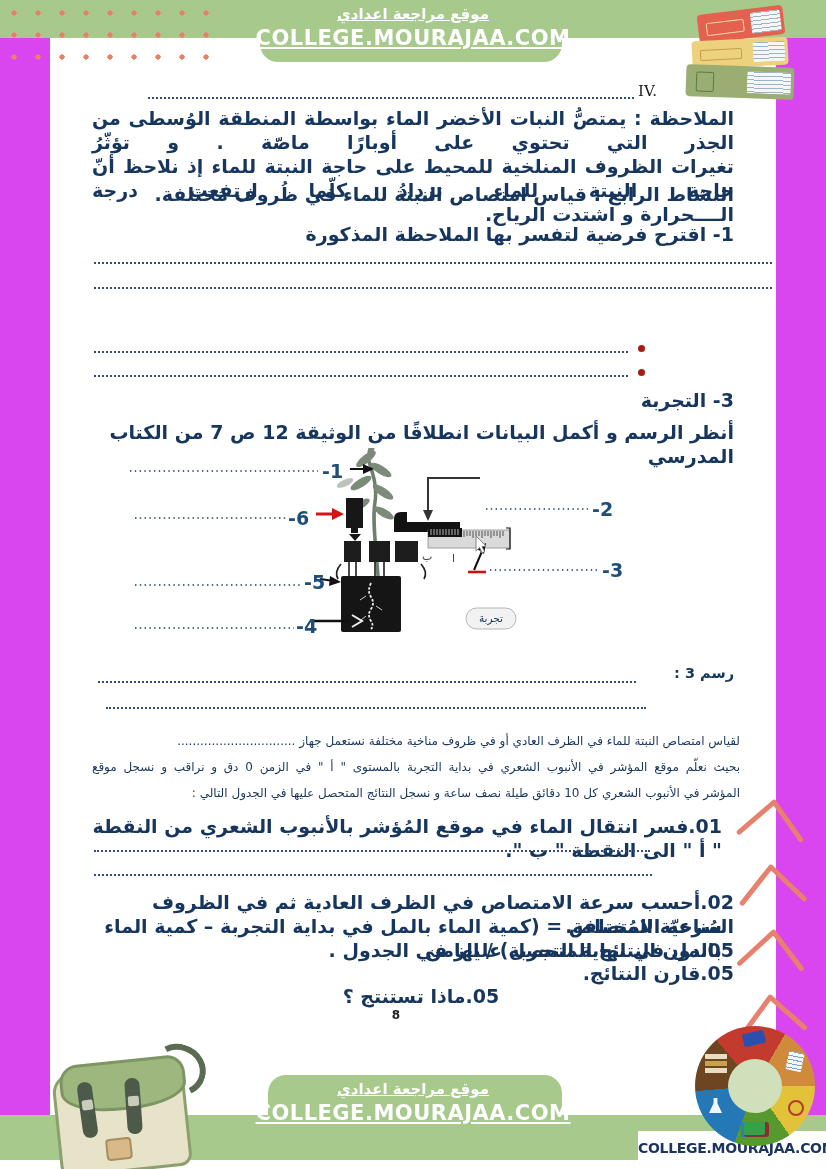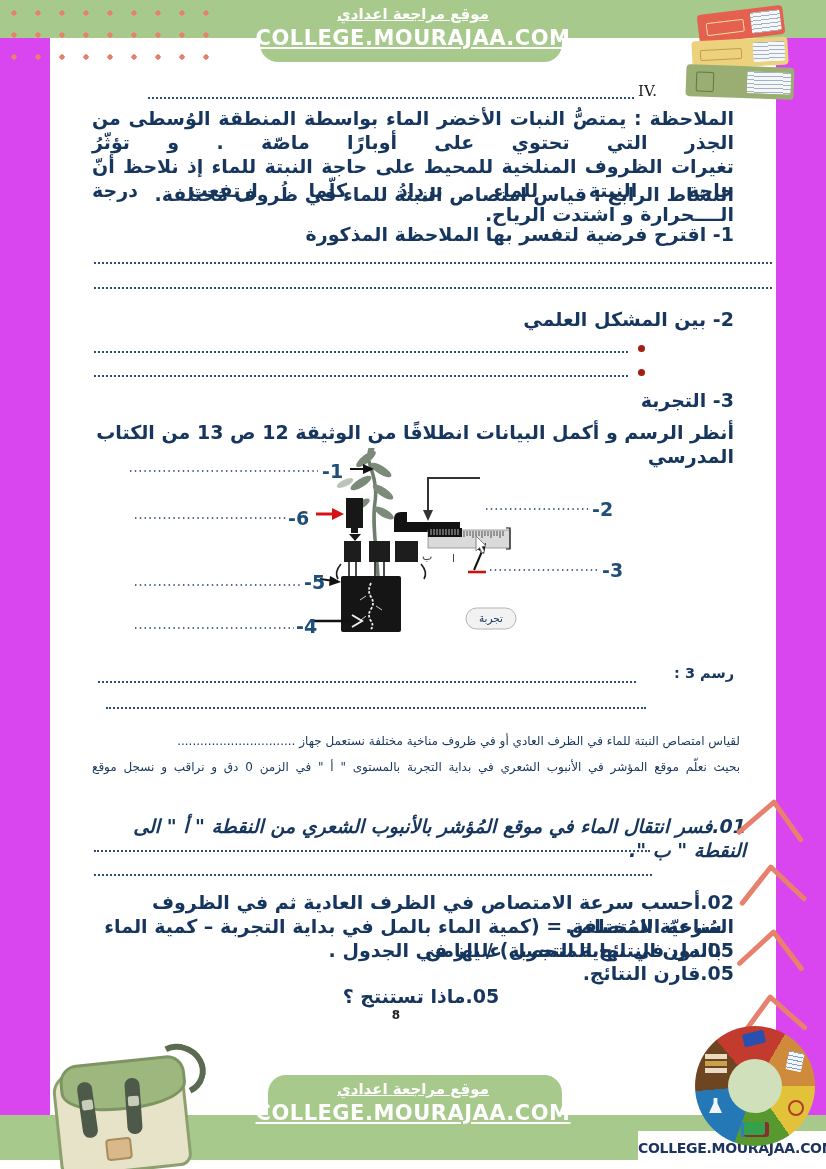--- a/index.html
+++ b/index.html
@@ -81,28 +81,27 @@
     <div class="just">تغيرات الظروف المنلخية للمحيط على حاجة النبتة للماء إذ نلاحظ أنّ حاجة النبتة للماء تزدادُ كلّما ارتفعت درجة</div>
     <div>الــــحرارة و اشتدت الرياح.</div>
   </div>
 
   <div class="abs ar navy b bodytxt" style="left:92px;top:182px;width:642px;text-align:right;">النشاط   الرابع   :  قياس امتصاص النبتة للماء في ظُروف مُختلفة.</div>
 
   <div class="abs ar navy b bodytxt" style="left:92px;top:222px;width:642px;">1- اقترح فرضية لتفسر بها الملاحظة المذكورة</div>
   <div class="abs dotline" style="left:94px;top:262px;width:678px;"></div>
   <div class="abs dotline" style="left:94px;top:287px;width:678px;"></div>
 
-  <div class="abs ar navy b bodytxt" style="left:92px;top:307px;width:642px;">2- بين المشكل العلمي</div>
   <div class="abs bullet" style="left:638px;top:345px;"></div>
   <div class="abs dotline" style="left:94px;top:351px;width:534px;"></div>
   <div class="abs bullet" style="left:638px;top:369px;"></div>
   <div class="abs dotline" style="left:94px;top:375px;width:534px;"></div>
 
   <div class="abs ar navy b bodytxt" style="left:92px;top:388px;width:642px;">3- التجربة</div>
-  <div class="abs ar navy b bodytxt" style="left:92px;top:420px;width:642px;">أنظر الرسم و أكمل البيانات انطلاقًا من الوثيقة 12 ص 13 من الكتاب المدرسي</div>
+  <div class="abs ar navy b bodytxt" style="left:92px;top:420px;width:642px;">أنظر الرسم و أكمل البيانات انطلاقًا من الوثيقة 12 ص 7 من الكتاب المدرسي</div>
 
   <svg class="abs" style="left:110px;top:448px;" width="620" height="205" viewBox="110 448 620 205">
     <g fill="none" stroke="#17365d" stroke-width="1.6" stroke-dasharray="1.4 3.4">
       <line x1="130" y1="471" x2="318" y2="471"></line>
       <line x1="135" y1="518" x2="286" y2="518"></line>
       <line x1="486" y1="509" x2="588" y2="509"></line>
       <line x1="490" y1="570" x2="598" y2="570"></line>
       <line x1="135" y1="585" x2="302" y2="585"></line>
       <line x1="135" y1="628" x2="294" y2="628"></line>
     </g>
@@ -223,23 +222,24 @@
     </g>
   </svg>
 
   <div class="abs dotline" style="left:98px;top:681px;width:538px;"></div>
   <div class="abs ar navy b" style="left:638px;top:665px;width:96px;font-size:14.5px;">رسم 3 :</div>
   <div class="abs dotline" style="left:106px;top:707px;width:540px;"></div>
 
   <div class="abs ar navy" style="left:92px;top:728px;width:648px;font-size:12px;line-height:26px;">
     <div>لقياس امتصاص النبتة للماء في الظرف العادي أو في ظروف مناخية مختلفة نستعمل جهاز ...............................</div>
     <div class="just">بحيث نعلّم موقع المؤشر في الأنبوب الشعري في بداية التجربة بالمستوى " أ " في الزمن 0 دق و نراقب و نسجل موقع</div>
-  </div>
-
-  <div class="abs ar navy b bodytxt" style="left:104px;top:814px;width:642px;font-style:italic;">01.فسر انتقال الماء في موقع المُؤشر بالأنبوب الشعري من النقطة " أ " الى النقطة " ب ".</div>
+    <div>المؤشر في الأنبوب الشعري كل 10 دقائق طيلة نصف ساعة و نسجل النتائج المتحصل عليها في الجدول التالي :</div>
+  </div>
+
+  <div class="abs ar navy b bodytxt" style="left:80px;top:814px;width:642px;">01.فسر انتقال الماء في موقع المُؤشر بالأنبوب الشعري من النقطة " أ " الى النقطة " ب ".</div>
   <div class="abs dotline" style="left:94px;top:850px;width:556px;"></div>
   <div class="abs dotline" style="left:94px;top:874px;width:558px;"></div>
 
   <div class="abs ar navy b bodytxt" style="left:92px;top:890px;width:642px;">02.أحسب سرعة الامتصاص في الظرف العادية ثم في الظروف المُناخيّة المُختلفة.</div>
   <div class="abs ar navy b bodytxt" style="left:92px;top:914px;width:630px;">سرعة الامتصاص = (كمية الماء بالمل في بداية التجربة – كمية الماء بالمل في نهاية التجربة) / الزمن</div>
   <div class="abs ar navy b bodytxt" style="left:92px;top:938px;width:642px;">05.دون النتائج المتحصل عليها في الجدول .</div>
   <div class="abs ar navy b bodytxt" style="left:92px;top:961px;width:642px;">05.قارن النتائج.</div>
   <div class="abs ar navy b bodytxt" style="left:100px;top:984px;width:642px;text-align:center;">05.ماذا تستنتج ؟</div>
 
   <div class="abs pagea4-num">8</div>

